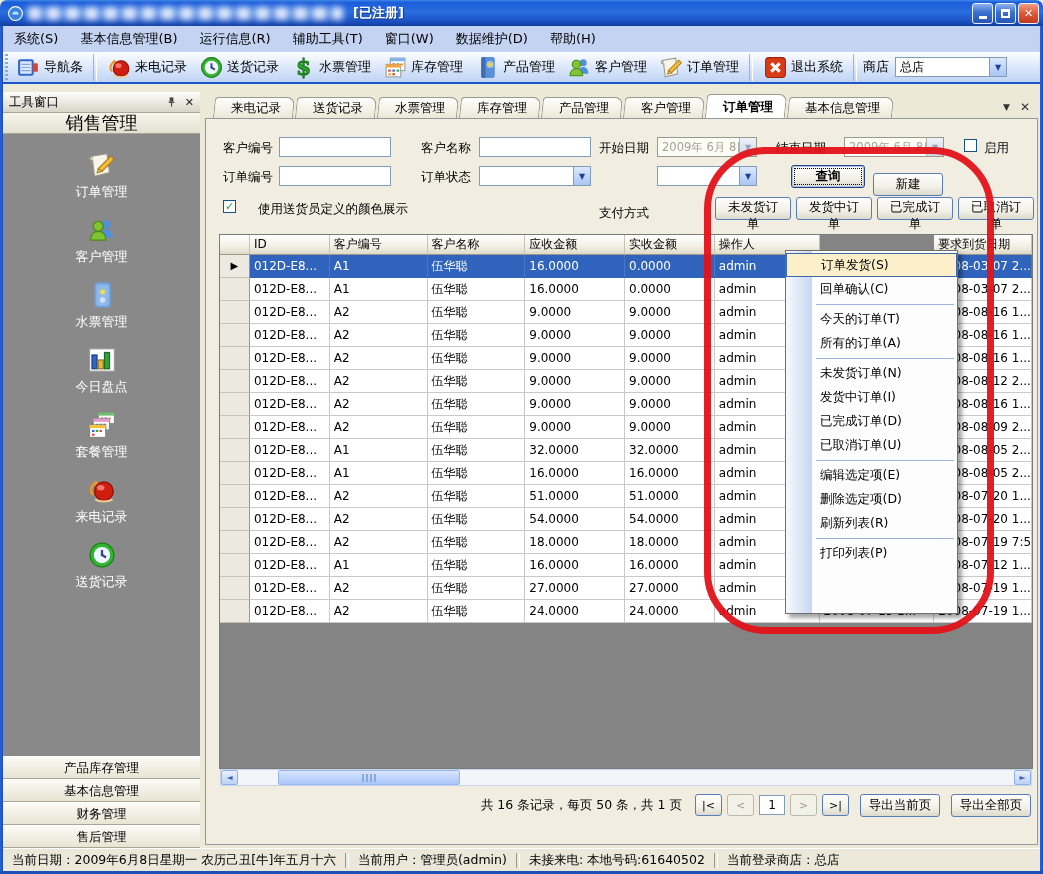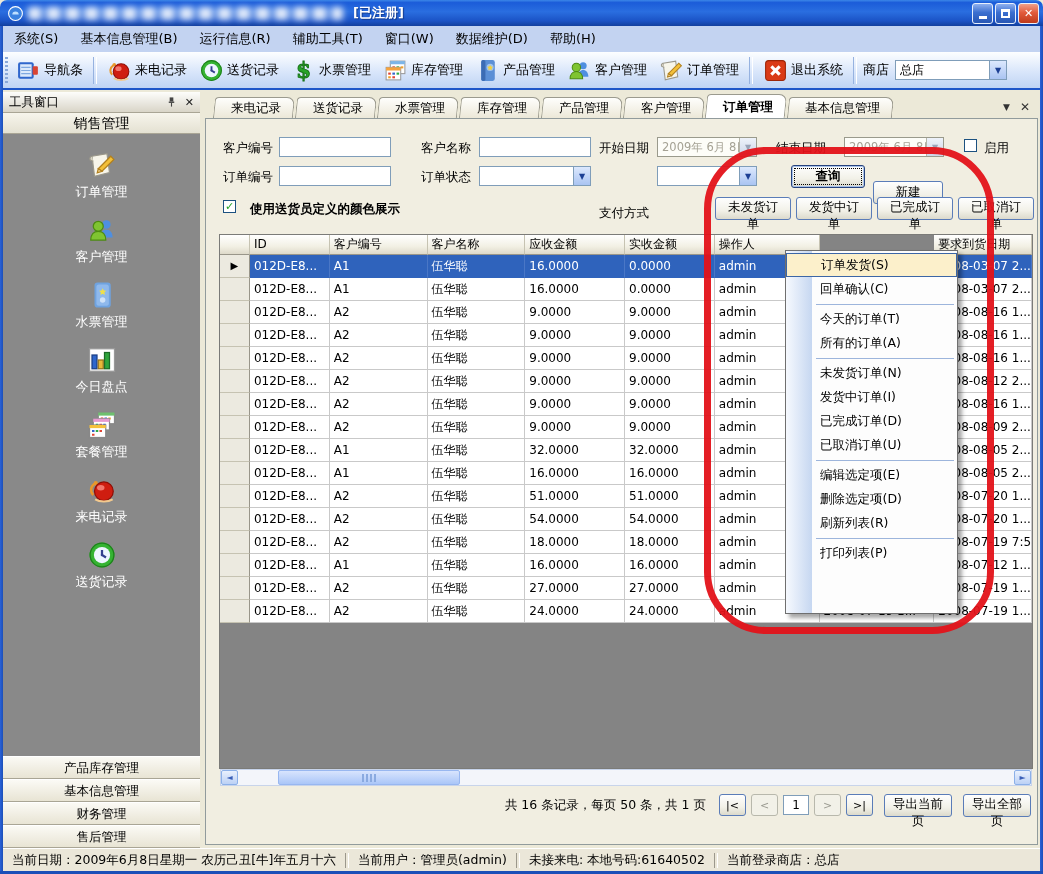--- a/index.html
+++ b/index.html
@@ -23,21 +23,21 @@
   .win-btn.close{background:linear-gradient(180deg,#f0a088,#e25b3c 45%,#bf3a1a);}
   .glyph-min{width:8px;height:3px;background:#fff;margin-top:9px;}
   .glyph-max{width:9px;height:9px;border:2px solid #fff;border-top-width:3px;box-sizing:border-box;}
 
   
   .menubar{position:absolute;left:3px;top:26px;width:1037px;height:26px;background:#c3d3f1;
     display:flex;align-items:center;font-size:13px;}
   .menu-top-item{padding:3px 11px;cursor:default;}
 
   
-  .toolbar{position:absolute;left:3px;top:52px;width:1037px;height:38px;box-sizing:border-box;
+  .toolbar{position:absolute;left:3px;top:52px;width:1037px;height:32px;box-sizing:border-box;
     background:linear-gradient(180deg,#fdfeff,#dce8fb 50%,#bfd4f4);border-bottom:2px solid #1e56c8;
     display:flex;align-items:center;}
   .grip{width:7px;height:26px;margin:0 2px;flex:none;
     background:repeating-linear-gradient(180deg,#89a8d8 0 2px,transparent 2px 4px);width:3px;}
   .tb-items{display:flex;align-items:center;height:100%;}
   .tb-btn{display:flex;align-items:center;gap:3px;padding:3px 6px;border-radius:3px;font-size:13px;cursor:default;}
   .tb-ico{width:25px;height:25px;flex:none;}
   .tb-sep{width:2px;height:27px;margin:0 4px;border-left:1px solid #96b2e0;border-right:1px solid #fff;}
   .tb-shop{display:flex;align-items:center;gap:6px;font-size:13px;margin-left:2px;}
   .combo{display:inline-flex;width:112px;height:20px;background:#fff;border:1px solid #7f9db9;box-sizing:border-box;}
@@ -50,21 +50,21 @@
   .frame-left{left:0;} .frame-right{left:1040px;}
   .frame-bottom{position:absolute;left:0;top:871px;width:1043px;height:3px;background:#1b4fb8;}
 
   
   .sidebar{position:absolute;left:3px;top:92px;width:197px;height:756px;background:#898989;}
   .sb-title{height:21px;background:linear-gradient(180deg,#fdfdfb,#d9d5c8);border-bottom:1px solid #a9a595;
     display:flex;align-items:center;padding:0 6px;font-size:12.5px;box-sizing:border-box;}
   .sb-title-btns{margin-left:auto;display:flex;gap:8px;align-items:center;}
   .sb-pin{width:11px;height:12px;} .sb-x{font-size:11px;font-weight:bold;color:#222;}
   .sb-group{height:20px;background:linear-gradient(180deg,#f7f5ec,#e4e1d2);border-bottom:1px solid #a9a595;
-    text-align:center;font-size:14px;line-height:20px;}
+    text-align:center;font-size:18px;line-height:20px;}
   .sb-body{height:623px;padding-top:14px;box-sizing:border-box;overflow:hidden;}
   .side-item{height:63px;text-align:center;cursor:default;}
   .side-item .icn{display:block;width:30px;height:30px;margin:2px auto 3px auto;}
   .side-label{color:#fff;font-size:13px;}
   .sb-bottom{position:absolute;left:0;bottom:0;width:197px;}
   .side-group-btn{height:21px;line-height:21px;text-align:center;font-size:12.5px;
     background:linear-gradient(180deg,#fbfaf5,#e8e4d4);border-top:1px solid #fff;border-bottom:1px solid #a9a595;cursor:default;}
 
   
   .content{position:absolute;left:202px;top:92px;width:838px;height:756px;background:#ece9d8;}
@@ -126,21 +126,21 @@
     background:linear-gradient(180deg,#d8e4fd,#aac6f8);box-sizing:border-box;}
   .sb-thumb::after{content:"";position:absolute;left:50%;top:3px;width:14px;height:8px;transform:translateX(-50%);
     background:repeating-linear-gradient(90deg,#8aaae0 0 2px,transparent 2px 4px);}
 
   
   .pagebar{position:absolute;left:0;top:673px;width:833px;height:26px;display:flex;justify-content:flex-end;
     align-items:center;gap:5px;padding-right:8px;box-sizing:border-box;font-size:12.5px;}
   .pg-btn{width:27px;height:22px;font-size:11px;}
   .pg-btn.disabled{border-color:#b8b8ac;color:#9a9a90;background:#f2f1e8;}
   .pg-input{position:static;width:26px;height:20px;text-align:center;}
-  .export-btn{width:68px;height:23px;margin-left:6px;}
+  .export-btn{width:80px;height:23px;margin-left:6px;}
 
   
   .ctxmenu{position:absolute;left:579px;top:131px;width:173px;height:364px;background:#fdfdfd;
     border:1px solid #6f6f6f;box-sizing:border-box;z-index:5;box-shadow:4px 4px 4px rgba(0,0,0,.35);padding-top:2px;}
   .ctx-strip{position:absolute;left:0;top:0;bottom:0;width:26px;background:linear-gradient(90deg,#f6f9fe,#c6d7f1);}
   .ctx-item{position:relative;height:24px;line-height:24px;padding-left:34px;font-size:12.5px;white-space:nowrap;cursor:default;}
   .ctx-item.hl{background:#fcf0cb;border:1px solid #3c66a6;box-sizing:border-box;line-height:22px;}
   .ctx-sep{position:relative;height:6px;}
   .ctx-sep::after{content:"";position:absolute;left:30px;right:3px;top:3px;border-top:1px solid #9db5dc;}
 
@@ -476,24 +476,24 @@
       <span class="combo acombo" style="left:273px;top:47px;width:112px;">
         <span class="combo-text"></span>
         <span class="combo-btn">▼</span>
       </span>
       <span class="f-label" style="left:393px;top:50px;margin-top:36px;">支付方式</span>
       <span class="combo acombo" style="left:451px;top:47px;width:100px;">
         <span class="combo-text"></span>
         <span class="combo-btn">▼</span>
       </span>
       <button class="xp-btn" id="btn-query" style="left:585px;top:46px;width:74px;">查询</button>
-      <button class="xp-btn" id="btn-new" style="left:667px;top:62px;width:70px;">新建</button>
+      <button class="xp-btn" id="btn-new" style="left:667px;top:54px;width:70px;">新建</button>
 
       <span class="xp-check" style="left:17px;top:81px;">✓</span>
-      <span class="f-label" style="left:44px;top:82px;font-weight:bold;">使用送货员定义的颜色展示</span>
+      <span class="f-label" style="left:52px;top:82px;">使用送货员定义的颜色展示</span>
       <span class="status-btn-row" id="status-btns">
           <button class="xp-btn status-btn">未发货订单</button>
           <button class="xp-btn status-btn">发货中订单</button>
           <button class="xp-btn status-btn">已完成订单</button>
           <button class="xp-btn status-btn">已取消订单</button>
         </span>
 
       <div class="grid">
         <div class="grid-head" id="grid-head">
             <div class="gh-cell" style="width: 30px;"></div>

